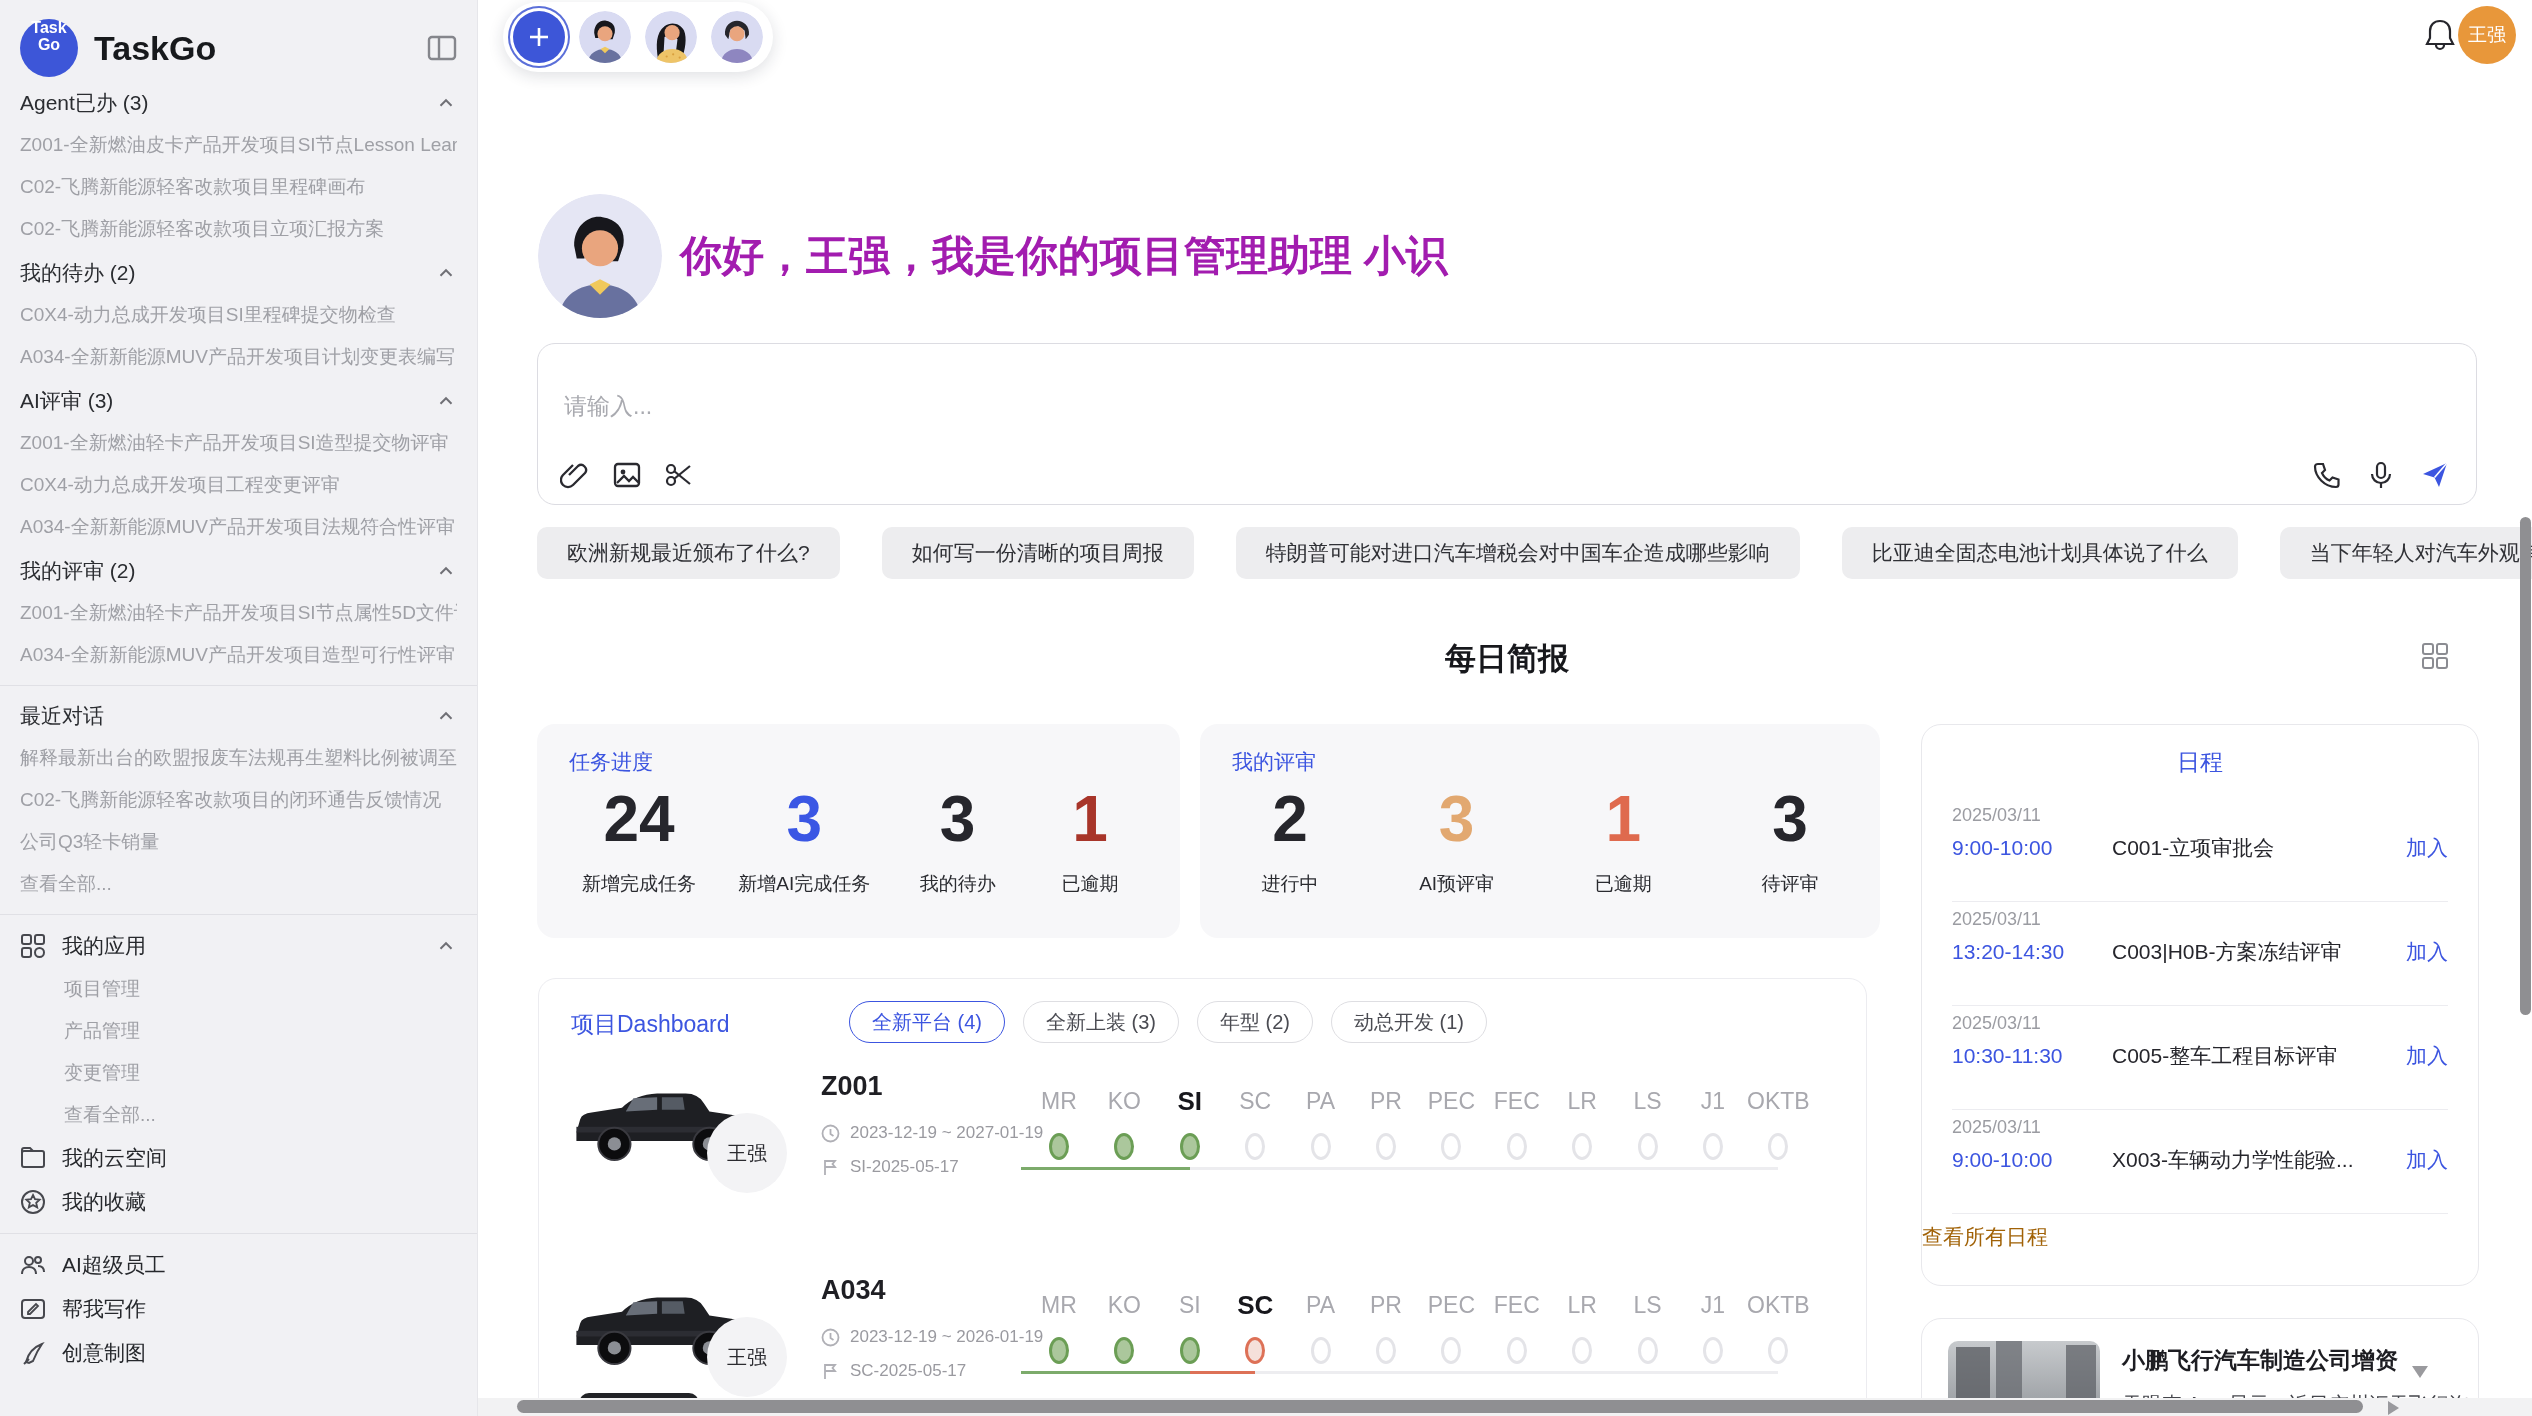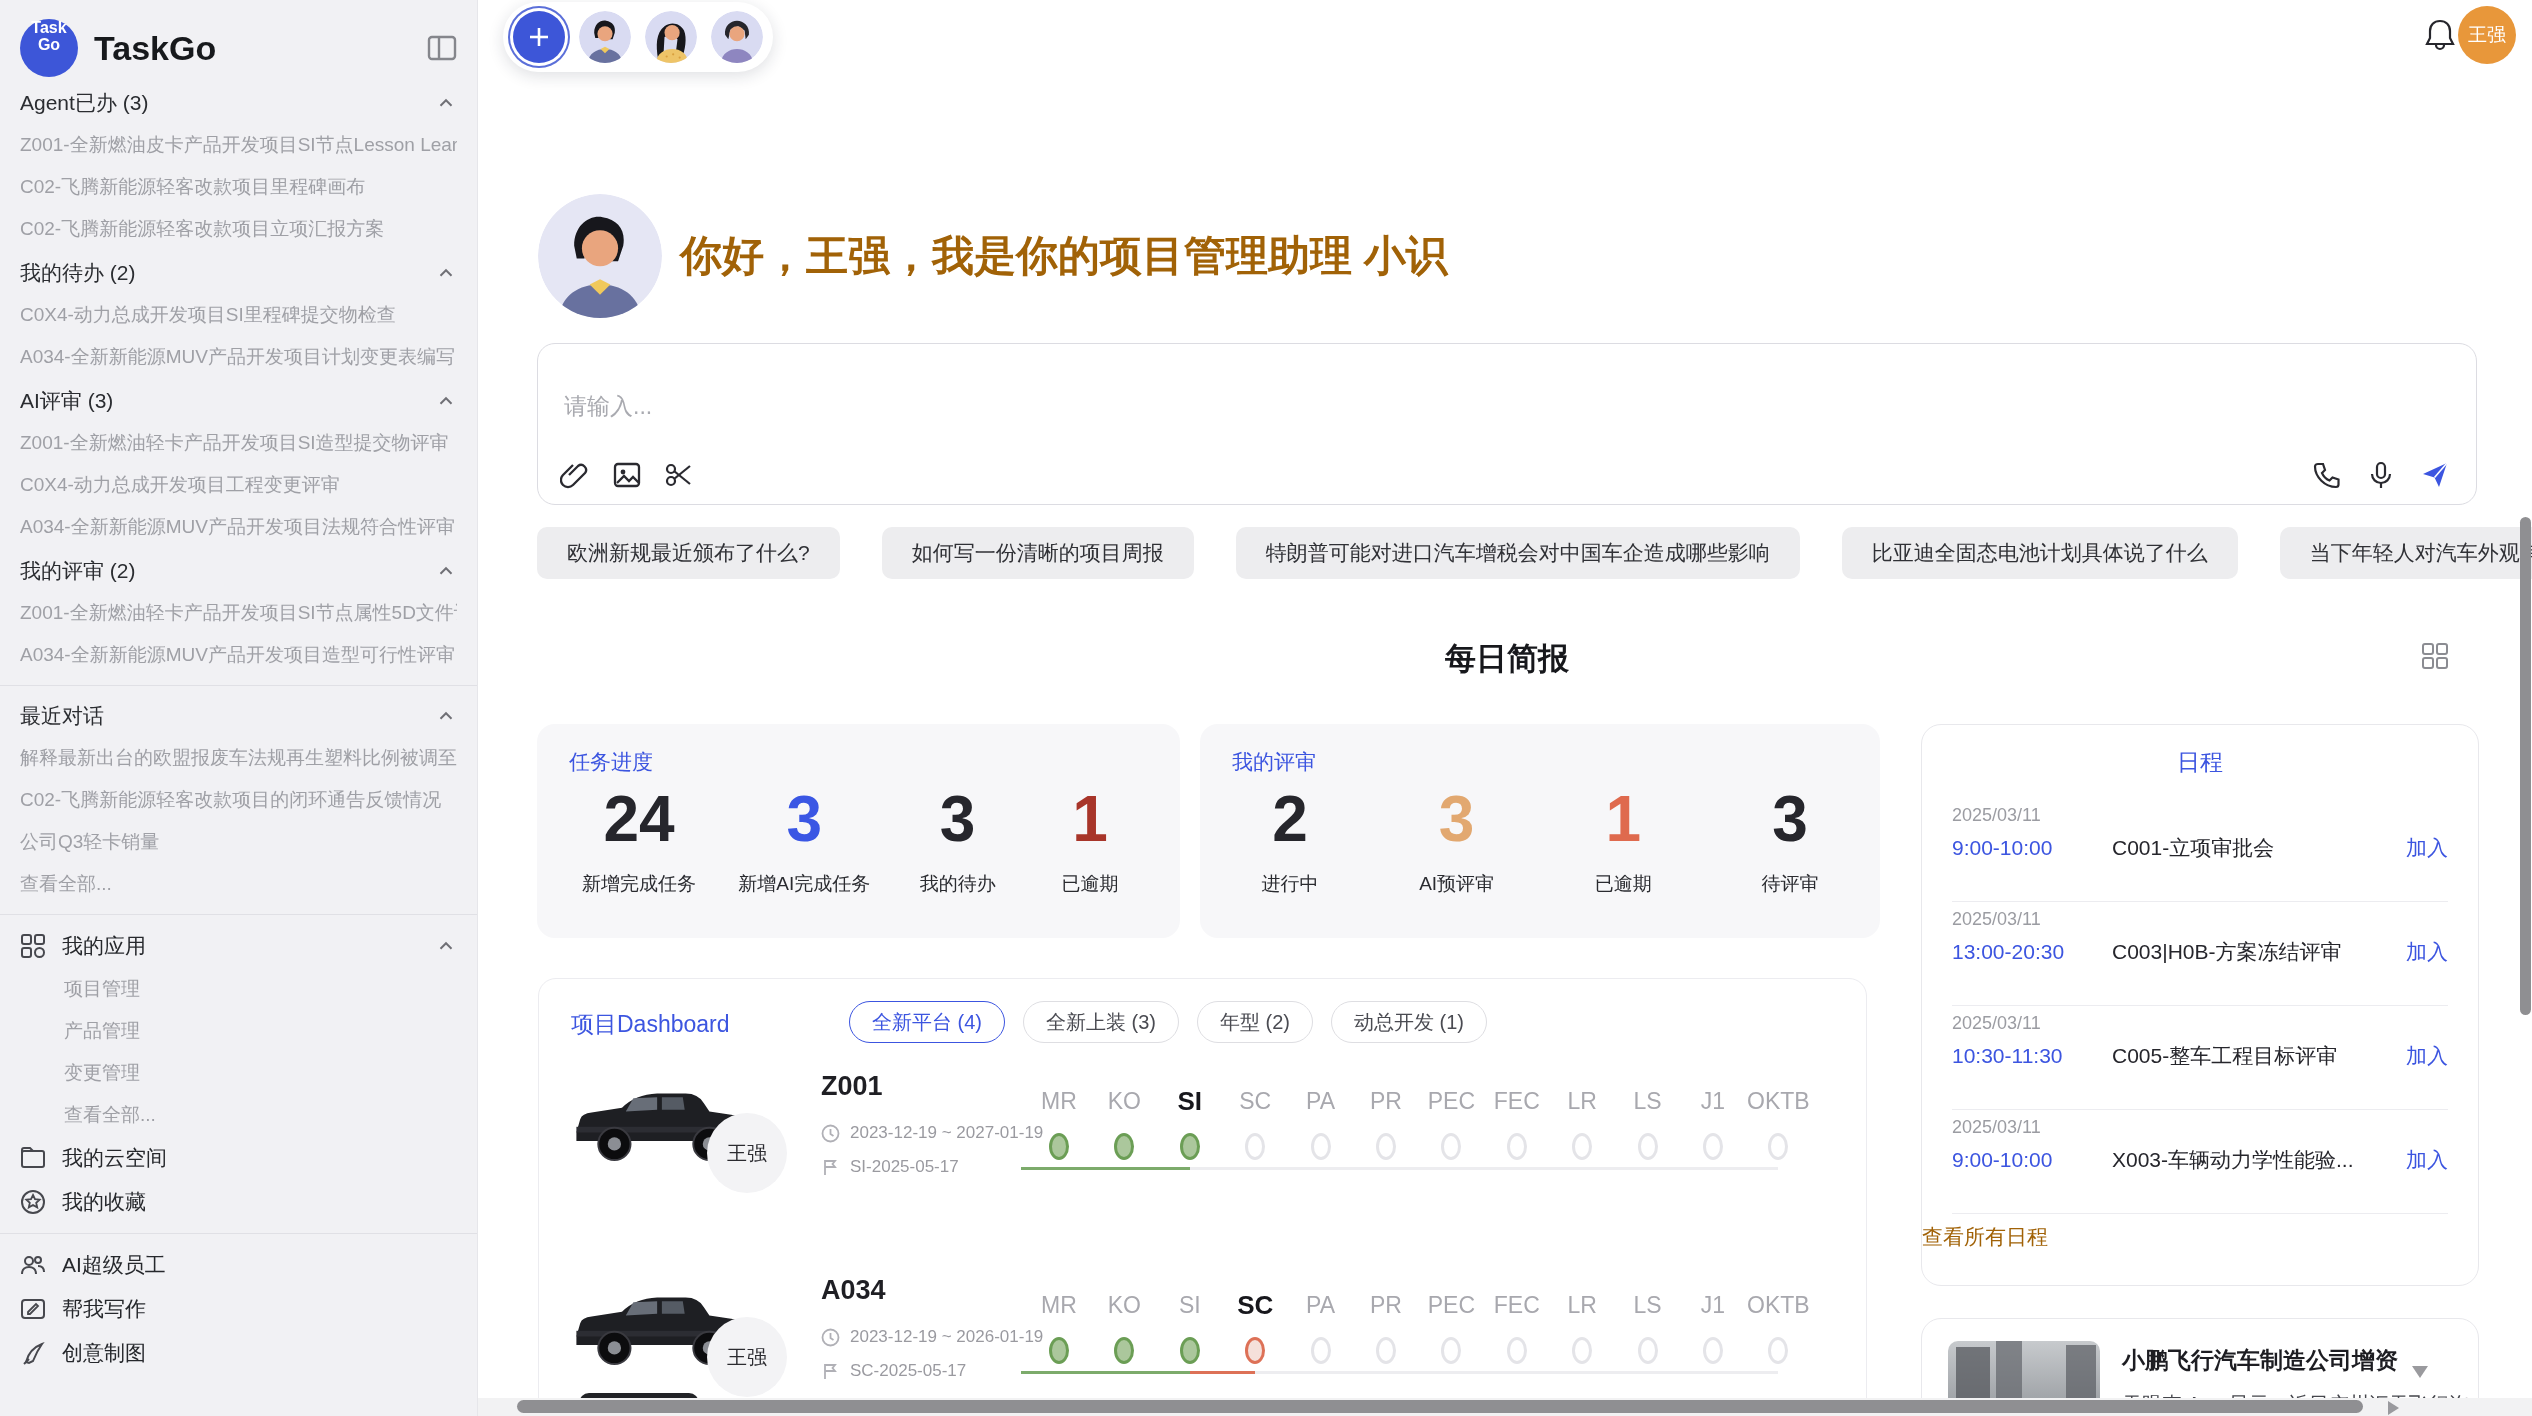--- a/index.html
+++ b/index.html
@@ -27,21 +27,21 @@
   .pill{position:absolute;left:503px;top:2px;height:70px;background:#fff;border-radius:36px;
     display:flex;align-items:center;gap:14px;padding:0 10px;box-shadow:0 4px 16px rgba(30,35,60,.14);}
   .pill .plus{width:52px;height:52px;border-radius:50%;background:#3d56d8;display:flex;align-items:center;
     justify-content:center;box-shadow:0 0 0 3px #fff,0 0 0 5px #5b6fd9;cursor:pointer;}
   .pill .pav{width:52px;height:52px;border-radius:50%;overflow:hidden;cursor:pointer;}
   .bell{position:absolute;left:2424px;top:18px;width:32px;height:34px;cursor:pointer;}
   .user-badge{position:absolute;left:2458px;top:6px;width:58px;height:58px;border-radius:50%;
     background:#e8973a;color:#fff;display:flex;align-items:center;justify-content:center;font-size:19px;cursor:pointer;}
   
   .greet-av{position:absolute;left:538px;top:194px;width:124px;height:124px;border-radius:50%;overflow:hidden;}
-  .greet-text{position:absolute;left:680px;top:228px;font-size:42px;font-weight:700;color:#a16207;}
+  .greet-text{position:absolute;left:680px;top:228px;font-size:42px;font-weight:700;color:#a21caf;}
   
   .composer{position:absolute;left:537px;top:343px;width:1940px;height:162px;box-sizing:border-box;
     border:1.5px solid #dcdce2;border-radius:18px;background:#fff;}
   .composer input{position:absolute;left:24px;top:48px;width:1400px;border:none;outline:none;
     font-size:23px;color:#43444a;font-family:inherit;background:transparent;}
   .composer input::placeholder{color:#a9aab0;}
   .c-left{position:absolute;left:22px;bottom:14px;display:flex;gap:22px;align-items:center;}
   .c-right{position:absolute;right:26px;bottom:14px;display:flex;gap:24px;align-items:center;}
   .cicon{width:30px;height:30px;cursor:pointer;}
   
@@ -580,21 +580,21 @@
           <div class="smain">
             <div class="stime">9:00-10:00</div>
             <div class="sname">C001-立项审批会</div>
             <div class="sjoin">加入</div>
           </div>
         </div>
         <div class="ssep" style="top: 176px;"></div>
         <div class="sit" style="top: 184px;">
           <div class="sdate">2025/03/11</div>
           <div class="smain">
-            <div class="stime">13:00-20:30</div>
+            <div class="stime">13:20-14:30</div>
             <div class="sname">C003|H0B-方案冻结评审</div>
             <div class="sjoin">加入</div>
           </div>
         </div>
         <div class="ssep" style="top: 280px;"></div>
         <div class="sit" style="top: 288px;">
           <div class="sdate">2025/03/11</div>
           <div class="smain">
             <div class="stime">10:30-11:30</div>
             <div class="sname">C005-整车工程目标评审</div>

